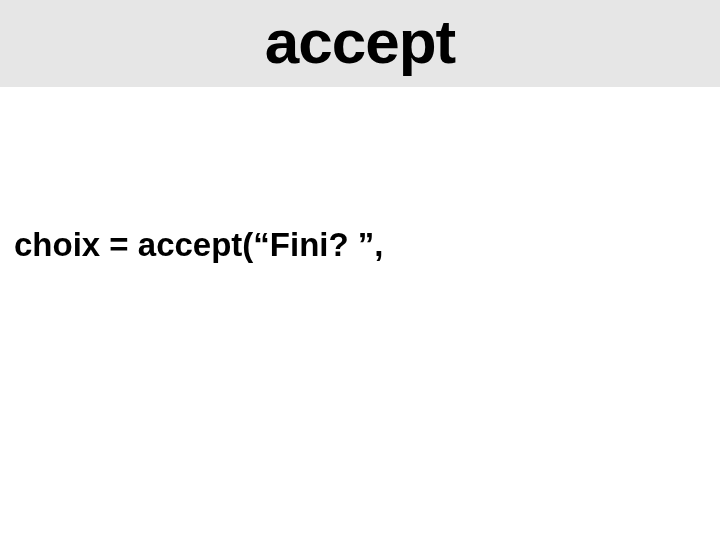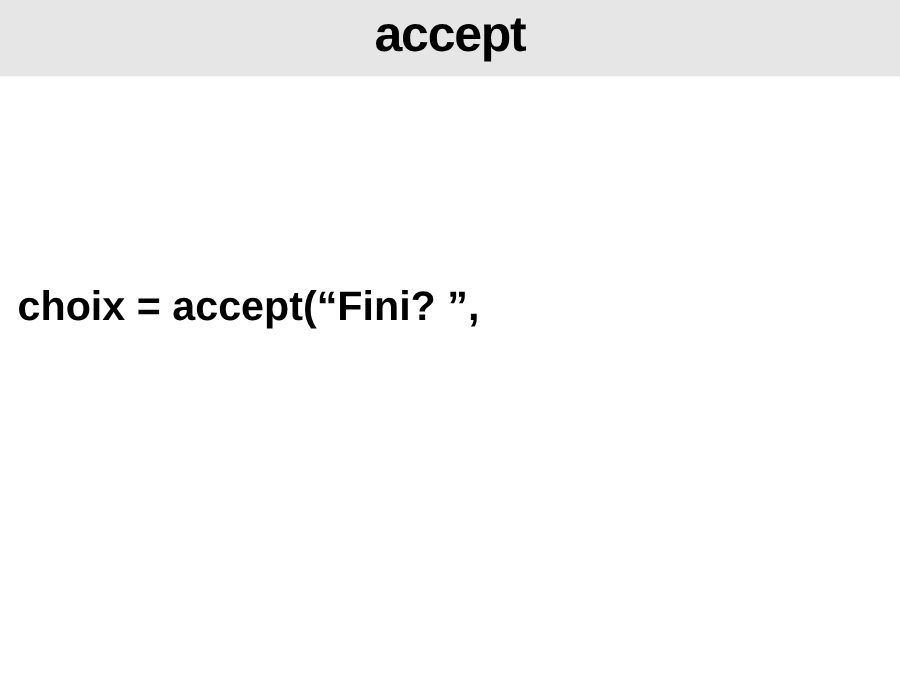--- a/index.html
+++ b/index.html
@@ -12,21 +12,21 @@
     overflow: hidden;
   }
   .title-bar {
     width: 100%;
     background: #e6e6e6;
     padding: 6px 0 10px 0;
     text-align: center;
   }
   .title-bar h1 {
     margin: 0;
-    font-size: 40px;
+    font-size: 62px;
     font-weight: 700;
     font-family: Verdana, Geneva, sans-serif;
     color: #000;
     letter-spacing: -1px;
   }
   .code-block {
     position: absolute;
     top: 220px;
     left: 10px;
     width: 100%;

